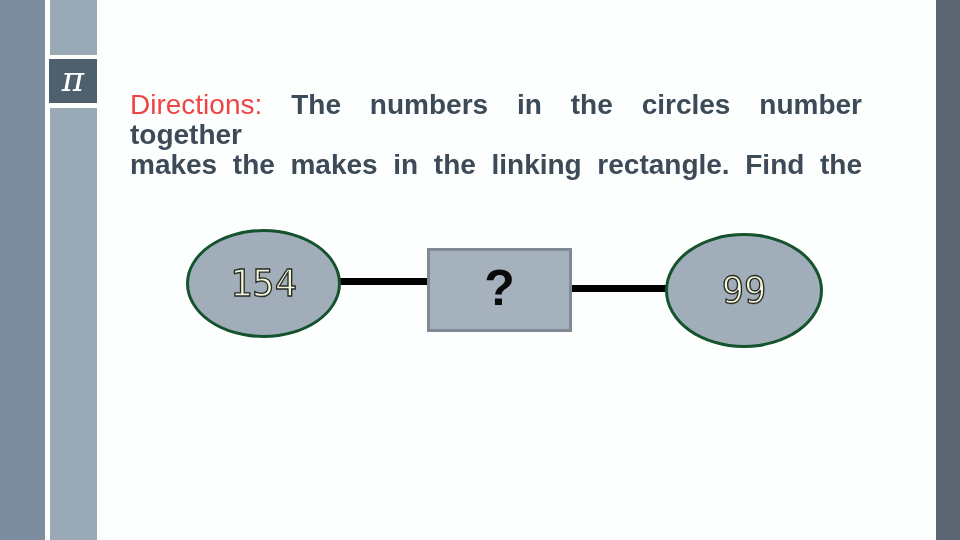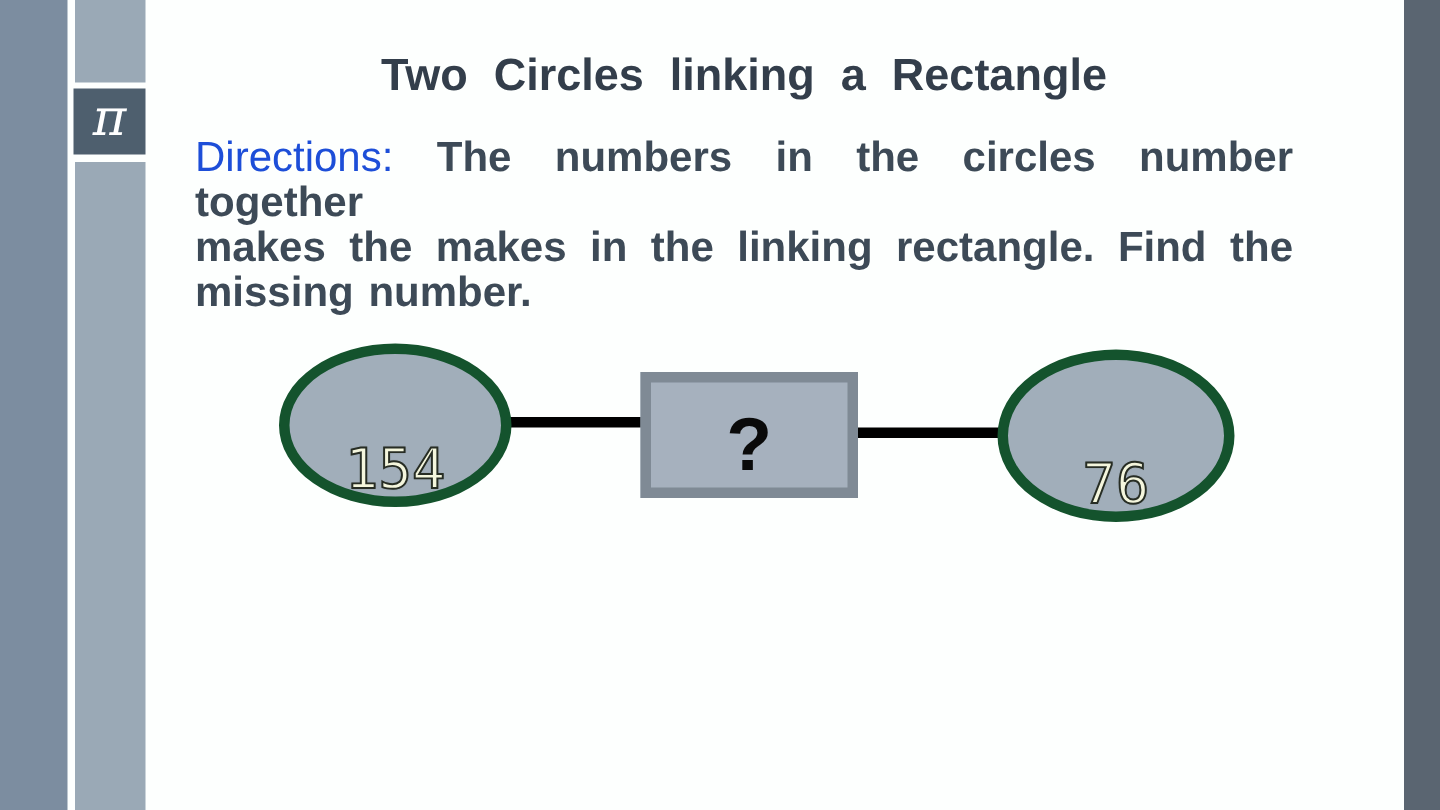--- a/index.html
+++ b/index.html
@@ -35,31 +35,31 @@
   }
 
   
   .directions {
     position:absolute; left:130px; top:90px; width:732px;
     font-size:28px; line-height:30px; font-weight:700;
     color:#3d4a57; word-spacing:2px;
   }
   .dir-line { text-align:justify; text-align-last:justify; }
   .dir-line.last { text-align-last:left; }
-  .dir-prefix { font-weight:400; color:#1d4ed8; }
+  .dir-prefix { font-weight:400; color:#ef4444; }
 
   
   .connector { position:absolute; height:7px; background:#000000; z-index:1; }
   .connector-left  { left:340px; top:278px; width:88px; }
   .connector-right { left:571px; top:285px; width:95px; }
 
   .shape {
     position:absolute; z-index:2;
-    background:#a1aeba; border:7px solid #14532d;
-    display:flex; align-items:flex-end; justify-content:center;
+    background:#a1aeba; border:3px solid #14532d;
+    display:flex; align-items:center; justify-content:center;
   }
   .ellipse-left  { left:186px; top:229px; width:155px; height:109px; border-radius:50%; }
   .ellipse-right { left:665px; top:233px; width:158px; height:115px; border-radius:50%; }
   .link-rect     { left:427px; top:248px; width:145px; height:84px; border-color:#7f8a95; background:#a6b1be; }
 
   .num {
     font-family:"DejaVu Sans Mono", monospace;
     font-size:37px; line-height:1;
     color:#f4f6dd;
     -webkit-text-stroke:1.3px #272d24;
@@ -77,36 +77,34 @@
 <div class="slide">
 
   <div class="stripe-outer"></div>
   <div class="stripe-inner-top"></div>
   <div class="pi-square">
     <span class="pi-glyph">π</span>
   </div>
   <div class="stripe-inner-bottom"></div>
   <div class="stripe-right"></div>
 
-  <div class="title">Two Circles linking a Rectangle</div>
 
   <div class="directions">
     <div class="dir-line"><span class="dir-prefix">Directions:</span> <span>The numbers in the circles number together</span></div>
     <div class="dir-line">makes the makes in the linking rectangle. Find the</div>
-    <div class="dir-line last">missing number.</div>
   </div>
 
   <div class="connector connector-left"></div>
   <div class="connector connector-right"></div>
 
   <div class="shape ellipse-left">
     <span class="num">154</span>
   </div>
 
   <div class="shape link-rect">
     <span class="qmark">?</span>
   </div>
 
   <div class="shape ellipse-right">
-    <span class="num">76</span>
+    <span class="num">99</span>
   </div>
 
 </div>
 
 </body></html>

